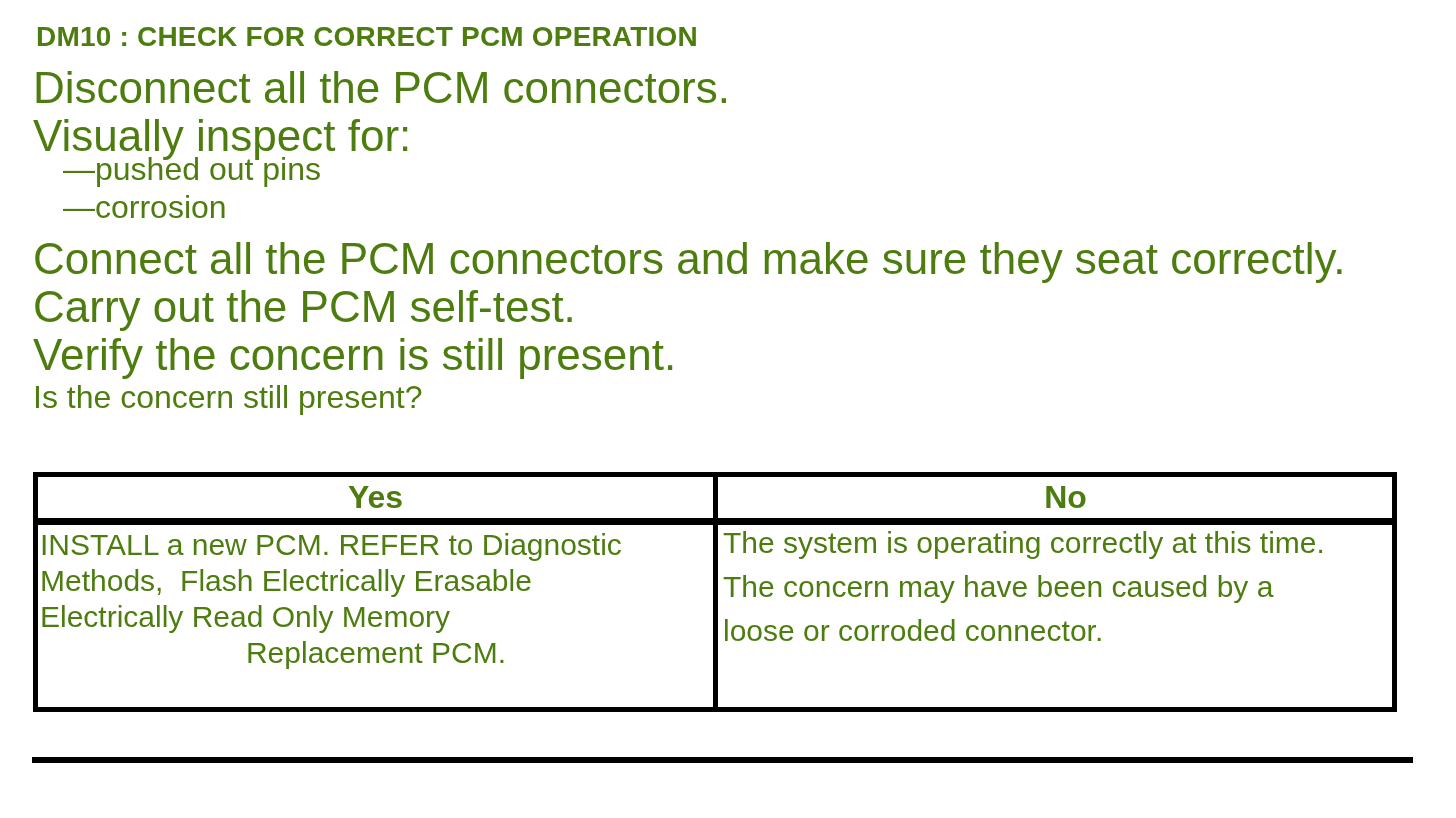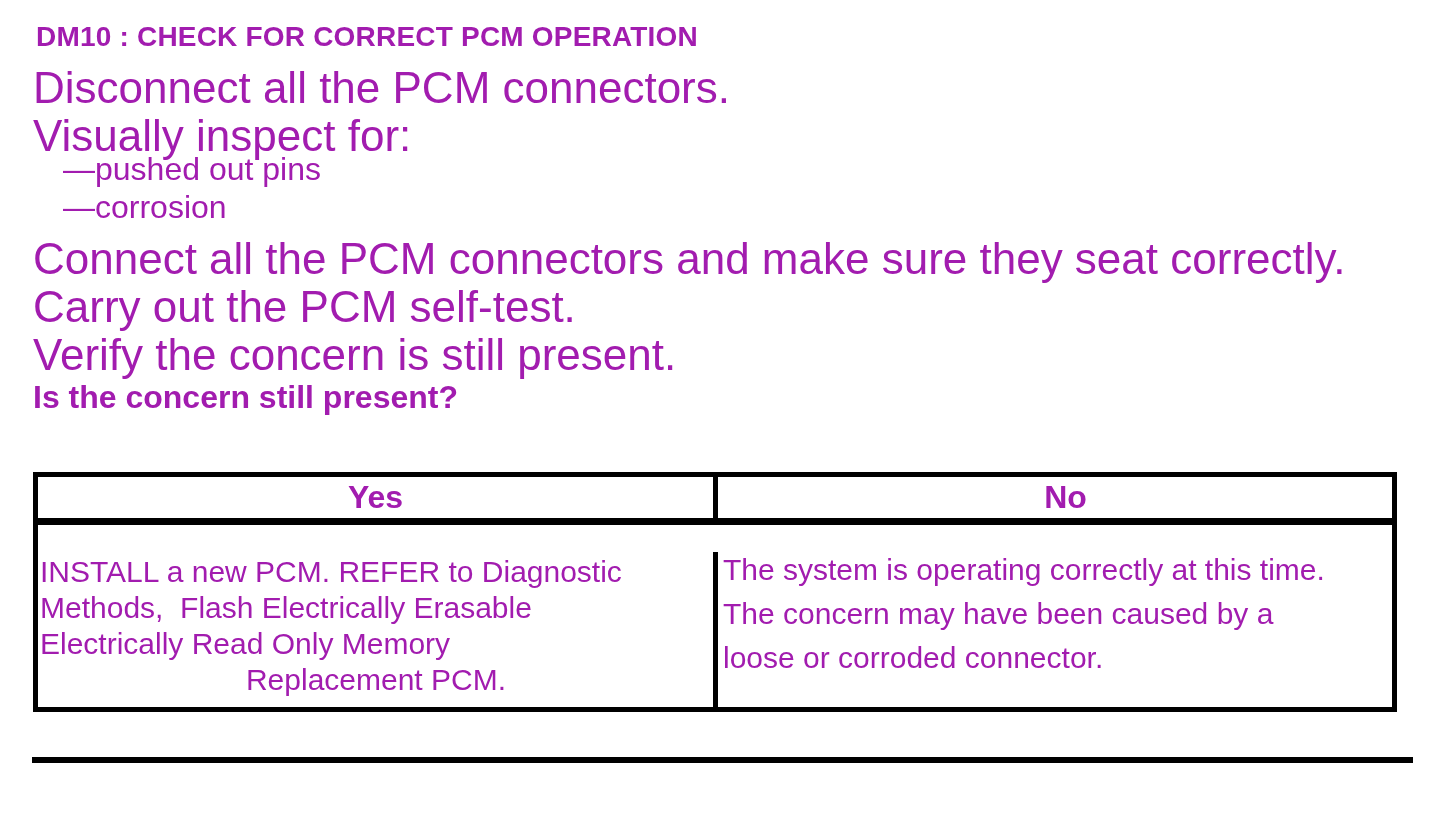--- a/index.html
+++ b/index.html
@@ -5,21 +5,21 @@
   html, body {
     margin: 0;
     padding: 0;
     background: #ffffff;
   }
   .page {
     position: relative;
     width: 1456px;
     height: 779px;
     background: #ffffff;
-    color: #a21caf;
+    color: #4d7c0f;
     font-family: "Liberation Sans", "DejaVu Sans", sans-serif;
     overflow: hidden;
   }
   .abs { position: absolute; }
   .proc-heading {
     left: 36px;
     top: 21px;
     font-size: 28px;
     font-weight: bold;
     letter-spacing: 0.2px;
@@ -34,21 +34,21 @@
   .proc-list-item {
     left: 63px;
     font-size: 32px;
     line-height: 1;
     white-space: pre;
   }
   .proc-question {
     left: 33px;
     top: 379px;
     font-size: 32px;
-    font-weight: bold;
+    font-weight: normal;
     white-space: pre;
   }
   .decision-table {
     left: 33px;
     top: 472px;
     width: 1364px;
     height: 240px;
     border: 5px solid #000000;
     box-sizing: border-box;
     display: flex;
@@ -78,21 +78,20 @@
   .dt-header-cell {
     font-size: 32px;
     font-weight: bold;
     text-align: center;
     line-height: 41px;
   }
   .dt-cell {
     font-size: 30px;
     line-height: 36px;
     overflow: hidden;
-    margin-top: 27px;
   }
   .dt-cell-yes {
     padding: 2px 1px 0 2px;
     display: flex;
     flex-direction: column;
     justify-content: flex-start;
   }
   .dt-cell-no {
     padding-left: 5px;
     display: flex;

